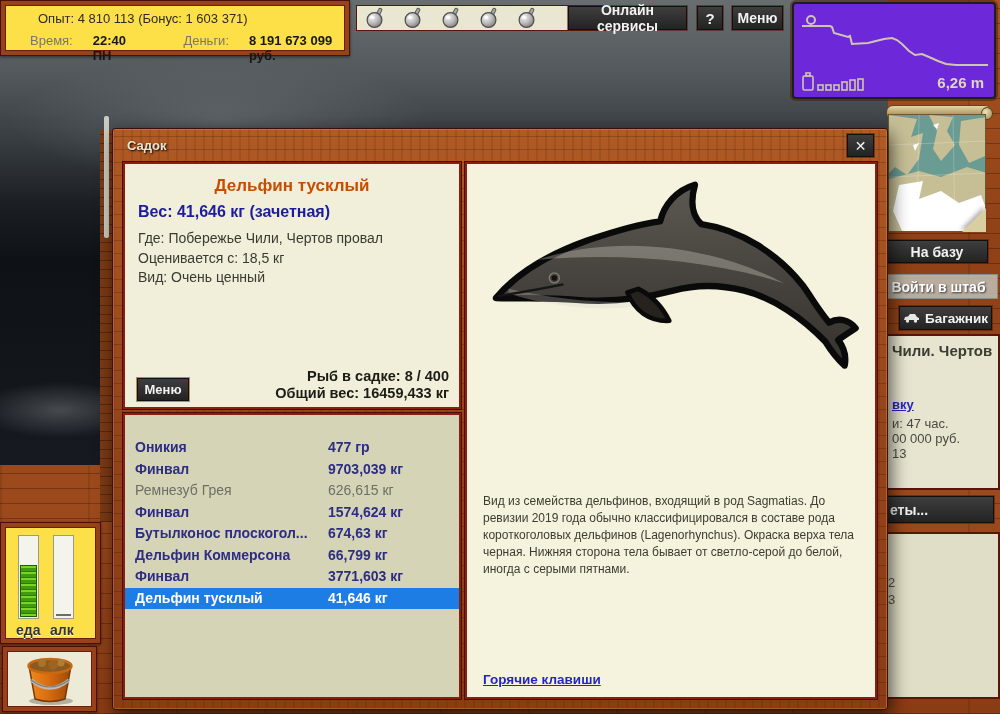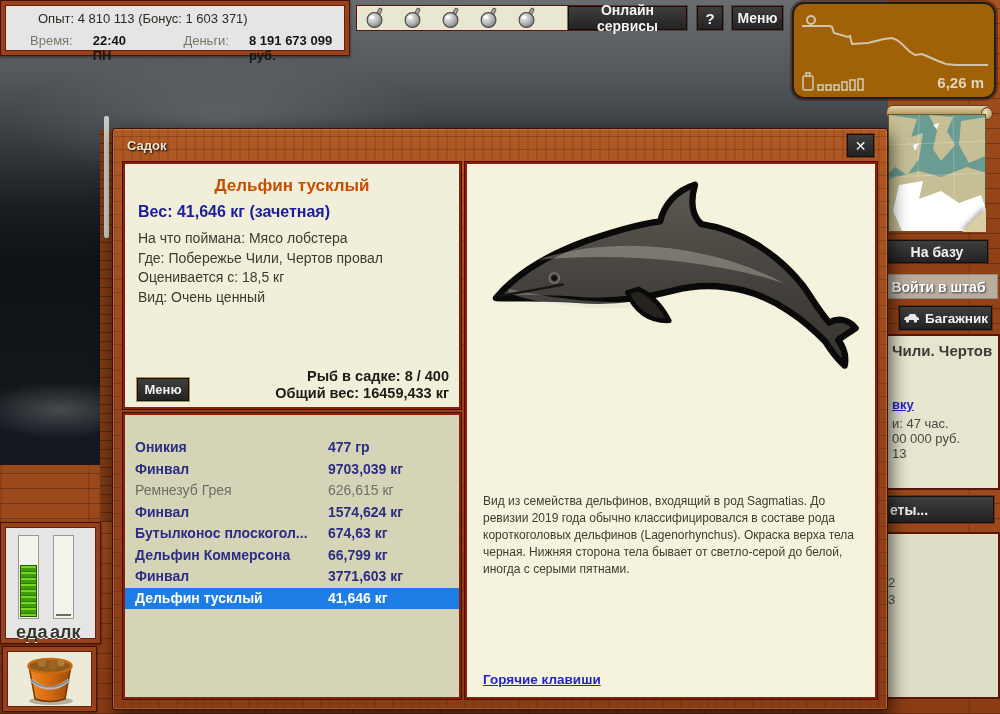--- a/index.html
+++ b/index.html
@@ -21,21 +21,21 @@
       radial-gradient(120px 40px at 60px 410px, rgba(220,225,228,.25), transparent 70%),
       radial-gradient(300px 90px at 220px 120px, rgba(140,146,150,.35), transparent 70%),
       linear-gradient(180deg,#686d70 0%,#53585c 16%,#383d42 30%,#1b1f24 44%,#0e1116 56%,#12161b 78%,#161a20 100%);
   }
   #side-strip { left:100px; top:130px; width:12px; height:392px;
     background:repeating-linear-gradient(0deg, rgba(0,0,0,.3) 0 1px, transparent 1px 9px),#7c3a14; }
   #scroll-sliver { left:104px; top:116px; width:5px; height:122px; background:#c9cdc5; border-radius:2px; }
 
   
   .wood-frame { background:#96421b; border:1px solid #4a1008; padding:4px; box-shadow:0 1px 3px rgba(0,0,0,.5); }
-  .cream { background:#e5e5e5; border:1px solid #6b1c0c; }
+  .cream { background:#fde047; border:1px solid #6b1c0c; }
 
   
   #info-panel { left:0; top:0; width:350px; height:56px; }
   #info-panel .cream { width:100%; height:100%; padding:5px 8px 4px 8px; font-size:13px; color:#2b2b24; }
   #info-row1 { padding-left:24px; }
   #info-row2 { display:flex; gap:20px; padding-left:16px; margin-top:7px; }
   .dim-label { color:#77776a; }
   .strong { font-weight:bold; color:#161612; }
 
   
@@ -48,22 +48,22 @@
     background:linear-gradient(180deg,#3e3e3e,#232323);
     color:#f2f2f2; border:1px solid #101010; box-shadow:0 0 0 1px rgba(90,30,10,.6);
     font-size:13px; font-weight:bold; text-align:center; cursor:pointer;
     display:flex; align-items:center; justify-content:center; gap:5px;
   }
   #btn-online { left:568px; top:6px; width:119px; height:24px; font-size:14px; }
   #btn-help   { left:697px; top:6px; width:26px; height:24px; font-size:15px; }
   #btn-menu-top { left:732px; top:6px; width:51px; height:24px; font-size:14px; }
 
   
-  #sonar { left:792px; top:2px; width:204px; height:97px; background:#a16207;
-    border:2px solid #1e1e1c; border-radius:12px; box-shadow:0 0 0 2px rgba(70,25,8,.5); }
+  #sonar { left:792px; top:2px; width:204px; height:97px; background:#6d28d9;
+    border:2px solid #1e1e1c; border-radius:4px; box-shadow:0 0 0 2px rgba(70,25,8,.5); }
   #sonar svg { position:absolute; left:0; top:0; }
   #depth-label { position:absolute; right:10px; bottom:6px; color:#ded6bd; font-weight:bold; font-size:15px; }
 
   
   #map-roller { left:886px; top:105px; width:106px; height:15px; border-radius:7px;
     background:linear-gradient(180deg,#e3d5ab,#ac9258 70%,#8a703c); border:1px solid #5e431c; }
   #map-roller::after { content:""; position:absolute; right:-2px; top:1px; width:10px; height:11px; border-radius:50%;
     background:radial-gradient(circle at 35% 35%,#efe3bd,#9c824a); border:1px solid #5e431c; }
   #map-panel { left:888px; top:114px; width:98px; height:118px; border:1px solid #6b5a2e; overflow:hidden; background:#6a9c94; }
   #map-curl { left:962px; top:208px; width:0; height:0; border-left:24px solid transparent; border-bottom:24px solid #d9cda2;
@@ -87,21 +87,21 @@
 
   
   #meters-panel { left:0; top:522px; width:101px; height:122px; }
   #meters-panel .cream { width:100%; height:100%; position:relative; }
   .tube { position:absolute; top:7px; width:21px; height:84px; background:#f3f5ec; border:1px solid #9a9a8e; }
   #tube-food { left:12px; } #tube-alc { left:47px; }
   #food-fill { position:absolute; left:1px; right:1px; bottom:1px; height:52px;
     background:repeating-linear-gradient(180deg,#7bd422 0 2px,#3f9c0c 2px 5px,#2e7a08 5px 6px);
     border:1px solid #1e5c06; }
   #alc-fill { position:absolute; left:2px; right:2px; bottom:2px; height:2px; background:#6d6d60; }
-  .meter-label { position:absolute; top:94px; font-weight:bold; font-size:18px; color:#35352a; text-shadow:0 1px 0 #fff; }
+  .meter-label { position:absolute; top:94px; font-weight:bold; font-size:14px; color:#35352a; text-shadow:0 1px 0 #fff; }
   #label-food { left:10px; } #label-alc { left:44px; }
 
   #bucket-panel { left:2px; top:646px; width:95px; height:66px; }
   #bucket-panel .cream { width:100%; height:100%; display:flex; align-items:center; justify-content:center; background:#edebd8; }
 
   
   #modal { left:112px; top:128px; width:776px; height:582px; border-radius:3px;
     background:
       repeating-linear-gradient(90deg, rgba(60,20,5,.12) 0 2px, transparent 2px 9px),
       repeating-linear-gradient(0deg, rgba(0,0,0,.18) 0 1px, transparent 1px 13px),
@@ -338,21 +338,20 @@
 </div>
 
 <div class="abs" id="modal">
   <div id="modal-title">Садок</div>
   <div class="dark-btn" id="modal-close">✕</div>
 
   <div class="modal-panel" id="detail-panel">
     <div id="fish-name">Дельфин тусклый</div>
     <div id="fish-weight">Вес: 41,646 кг (зачетная)</div>
     <div id="fish-lines">
-      <div>На что поймана: Мясо лобстера</div>
       <div>Где: Побережье Чили, Чертов провал</div>
       <div>Оценивается с: 18,5 кг</div>
       <div>Вид: Очень ценный</div>
     </div>
     <div class="dark-btn" id="btn-menu-modal">Меню</div>
     <div id="cage-stats">
       <div>Рыб в садке: 8 / 400</div>
       <div>Общий вес: 16459,433 кг</div>
     </div>
   </div>

